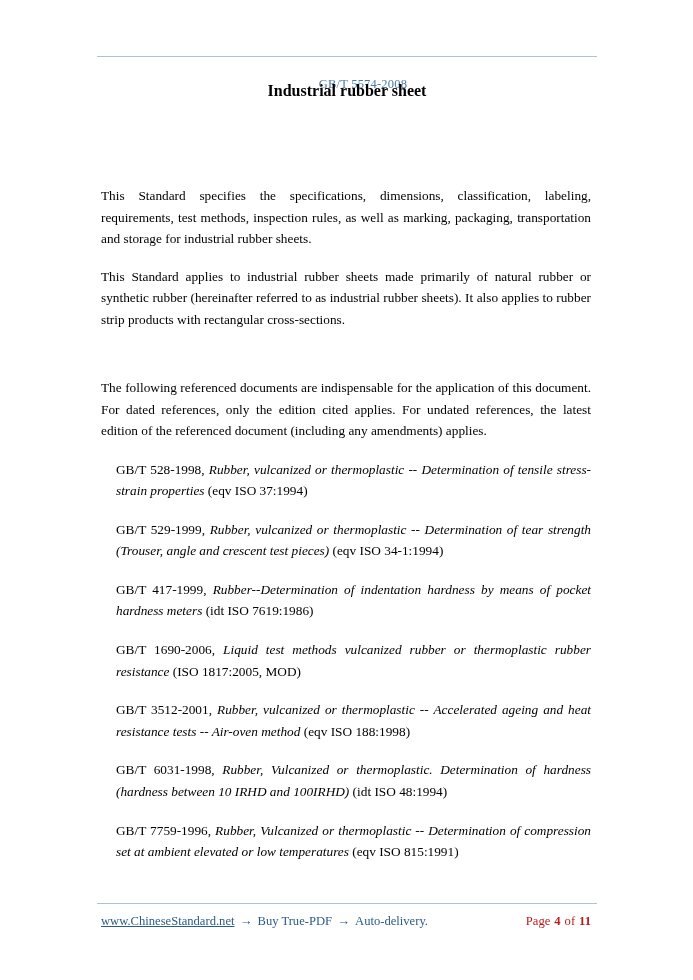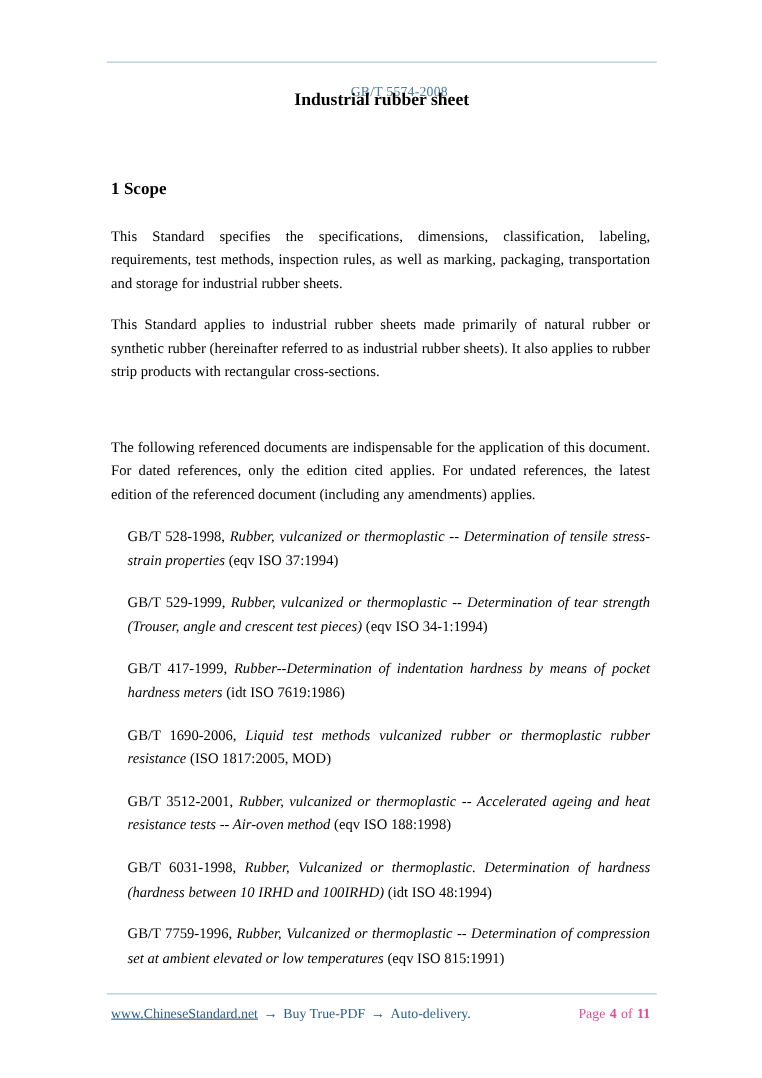--- a/index.html
+++ b/index.html
@@ -136,21 +136,21 @@
   .footer-url {
     color: #2a5c8a;
     text-decoration: underline;
   }
   .footer-arrow {
     font-weight: bold;
     font-size: 13px;
   }
   .footer-right {
     white-space: nowrap;
-    color: #ec4899;
+    color: #b91c1c;
   }
   .footer-right .pg-num {
     font-weight: bold;
     padding: 0 2px;
   }
   .footer-right .pg-word { padding: 0 2px; }
 </style>
 </head>
 <body>
 
@@ -158,21 +158,20 @@
 
   <div class="header">
     <span class="header-text">GB/T 5574-2008</span>
   </div>
   <div class="header-rule"></div>
 
   <div class="doc-title">Industrial rubber sheet</div>
 
   <div class="content">
 
-    <h2 class="section-heading">1 Scope</h2>
     <div class="gap-after-heading"></div>
 
     <p class="body-para">This Standard specifies the specifications, dimensions, classification, labeling, requirements, test methods, inspection rules, as well as marking, packaging, transportation and storage for industrial rubber sheets.</p>
     <div class="gap-para"></div>
     <p class="body-para">This Standard applies to industrial rubber sheets made primarily of natural rubber or synthetic rubber (hereinafter referred to as industrial rubber sheets). It also applies to rubber strip products with rectangular cross-sections.</p>
 
     <div class="gap-before-heading"></div>
     <div class="gap-after-heading-2"></div>
 
     <p class="body-para">The following referenced documents are indispensable for the application of this document. For dated references, only the edition cited applies. For undated references, the latest edition of the referenced document (including any amendments) applies.</p>

